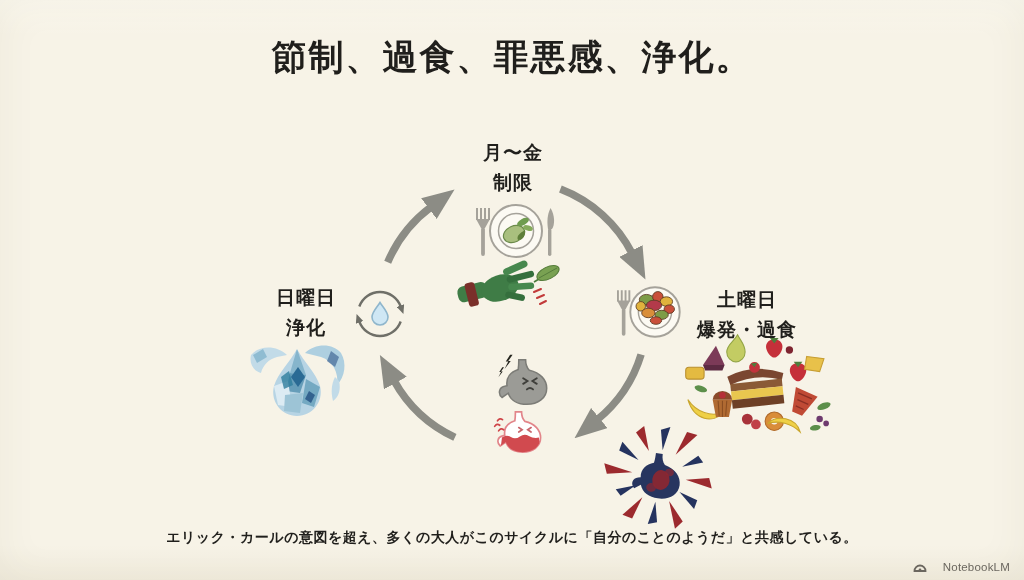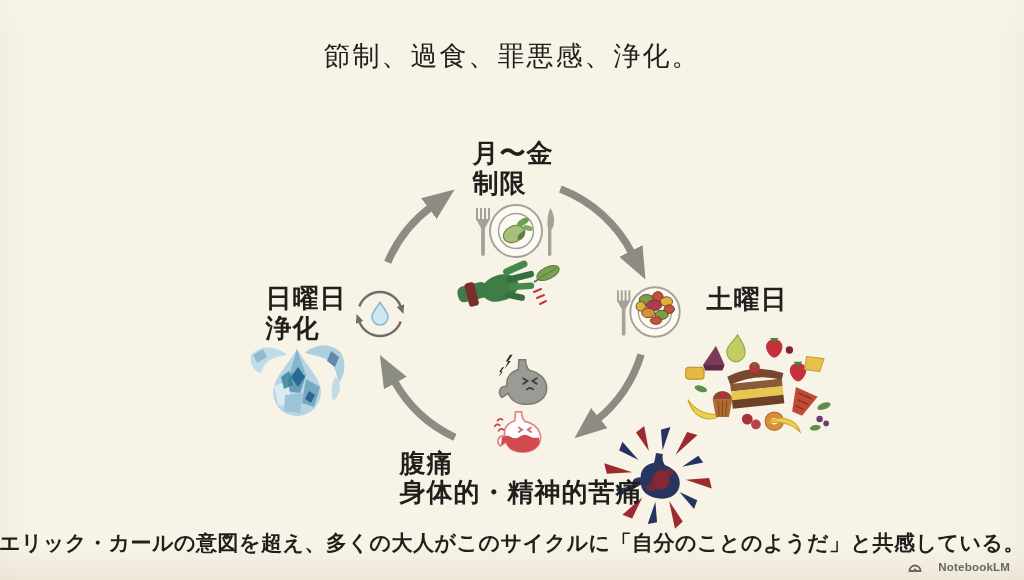--- a/index.html
+++ b/index.html
@@ -9,38 +9,38 @@
   body{font-family:"Liberation Sans","DejaVu Sans",sans-serif;background:#e8e4d8;}
   .slide{
     position:relative;width:1024px;height:580px;overflow:hidden;
     background:linear-gradient(180deg,#fbf8ee 0%,var(--bg) 6%,var(--bg) 94%,#f1ecdd 100%);
     box-shadow:inset 0 0 40px rgba(90,80,50,0.06);
   }
   .abs{position:absolute;}
   .center-x{transform:translateX(-50%);}
   .title{
     left:512px;top:34px;width:max-content;text-align:center;
-    font-size:27px;line-height:45px;font-weight:normal;letter-spacing:2px;
+    font-size:35px;line-height:45px;font-weight:bold;letter-spacing:2px;
     color:var(--ink);white-space:nowrap;
   }
   .stage-label{
-    width:max-content;text-align:left;font-weight:bold;
-    font-size:26px;line-height:30px;letter-spacing:1px;color:var(--ink);white-space:nowrap;
+    width:max-content;text-align:center;font-weight:bold;
+    font-size:19px;line-height:30px;letter-spacing:1px;color:var(--ink);white-space:nowrap;
   }
   .stage-top{left:513px;top:138px;}
   .stage-right{left:747px;top:285px;font-family:Liberation Serif, serif;}
   .stage-bottom{left:521px;top:449px;line-height:29px;}
   .stage-left{left:306px;top:283px;}
   .caption{
-    left:512px;top:529px;width:max-content;font-weight:bold;font-size:21px;
+    left:512px;top:529px;width:max-content;font-weight:bold;font-size:14px;
     letter-spacing:0.5px;color:var(--ink);white-space:nowrap;
   }
   .watermark{
     right:14px;bottom:7px;display:flex;align-items:center;gap:16px;
-    color:var(--wm);font-size:11.5px;font-weight:bold;letter-spacing:0.2px;
+    color:var(--wm);font-size:11.5px;font-weight:normal;letter-spacing:0.2px;
   }
   svg.canvas{left:0;top:0;}
 </style>
 </head>
 <body>
 
 <div class="slide">
 
   <svg class="canvas abs" width="1024" height="580" viewBox="0 0 1024 580">
     <defs>
@@ -273,26 +273,23 @@
     <div>節制、過食、罪悪感、浄化。</div>
   </div>
 
   <div class="abs center-x stage-label stage-top">
     <div>月〜金</div>
     <div>制限</div>
   </div>
 
   <div class="abs center-x stage-label stage-right">
     <div>土曜日</div>
-  </div>
-
-  <div class="abs center-x stage-label stage-bottom">
-    <div>腹痛</div>
-    <div>身体的・精神的苦痛</div>
-  </div>
+    <div>爆発・過食</div>
+  </div>
+
 
   <div class="abs center-x stage-label stage-left">
     <div>日曜日</div>
     <div>浄化</div>
   </div>
 
   <div class="abs center-x caption">エリック・カールの意図を超え、多くの大人がこのサイクルに「自分のことのようだ」と共感している。</div>
 
   <div class="abs watermark">
     <svg width="14" height="12" viewBox="0 0 14 12">

